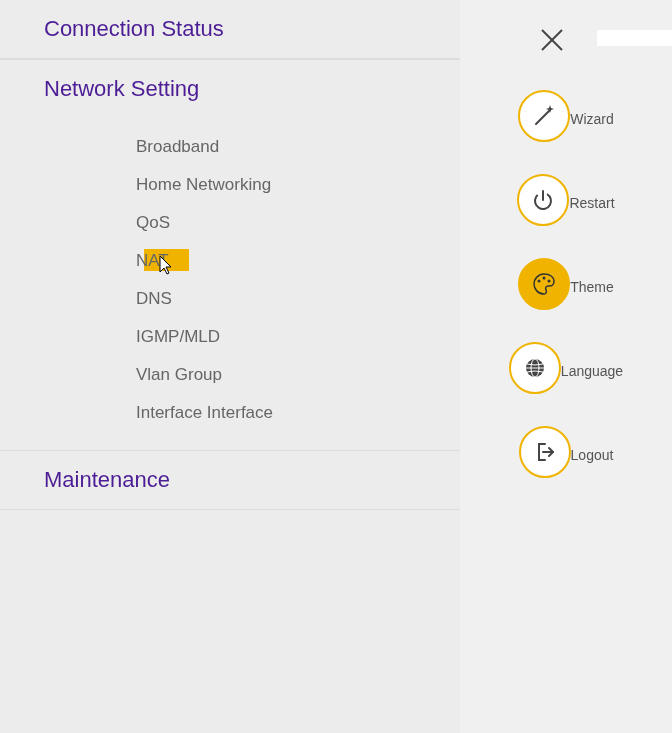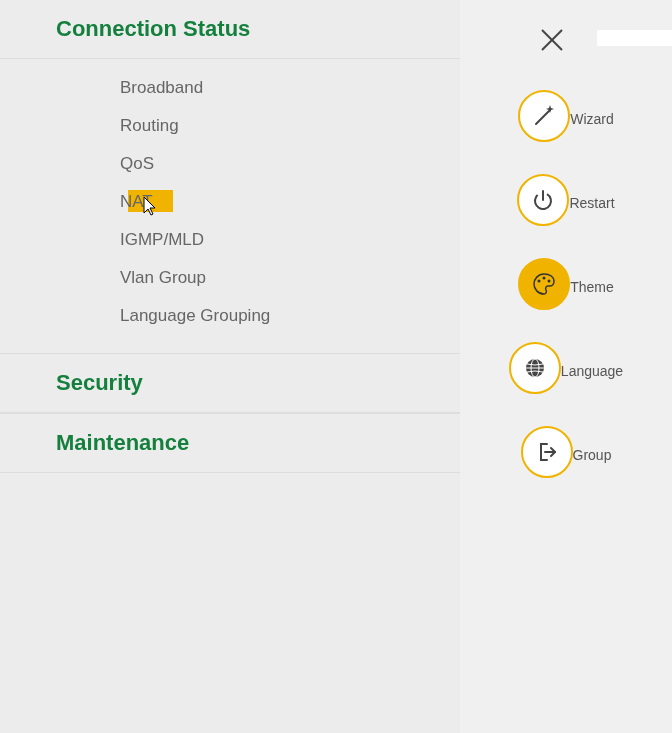--- a/index.html
+++ b/index.html
@@ -60,32 +60,33 @@
     }
     .action-circle.active {
       background: #f0b400;
     }
     .action-label {
       font-size: 14px;
       color: #555;
     }
     .section-header {
       font-size: 22px;
-      font-weight: bold;
-      color: #15803d;
-      padding: 16px 56px;
+      font-weight: normal;
+      color: #4c1d95;
+      padding: 16px 44px;
       border-bottom: 1px solid #ddd;
       border-top: 1px solid #ddd;
       cursor: pointer;
     }
     .section-header:first-child {
       border-top: none;
     }
     .submenu {
       padding: 10px 0 18px 0;
+      margin-left: 16px;
     }
     .submenu-item {
       font-size: 17px;
       color: #666;
       padding: 9px 40px 9px 120px;
       cursor: pointer;
       position: relative;
     }
     .cursor {
       position: absolute;
@@ -93,36 +94,37 @@
       top: 230px;
       pointer-events: none;
       z-index: 10;
     }
   </style>
 </head>
 <body>
 
 <div class="left-panel">
   <div class="section-header">Connection Status</div>
+  <div class="section-header" style="border-bottom:none">Network Setting</div>
   <div class="submenu" style="position:relative">
     <div class="submenu-item">Broadband</div>
-    <div class="submenu-item">Routing</div>
+    <div class="submenu-item">Home Networking</div>
     <div class="submenu-item">QoS</div>
     <div class="submenu-item" style="position:relative">
       <span style="position:absolute; left:128px; top:7px; width:45px; height:22px; background:#f0b400; z-index:1"></span>
       <span style="position:relative; z-index:2">NAT</span>
       <svg class="cursor" width="20" height="24" viewBox="0 0 20 24" style="position:absolute; left:138px; top:12px; z-index:5">
         <path d="M6 2 L6 18 L10 14 L13 20 L15 19 L12 13 L17 13 Z" fill="white" stroke="black" stroke-width="1"></path>
       </svg>
     </div>
+    <div class="submenu-item">DNS</div>
     <div class="submenu-item">IGMP/MLD</div>
     <div class="submenu-item">Vlan Group</div>
-    <div class="submenu-item">Language Grouping</div>
+    <div class="submenu-item">Interface Interface</div>
   </div>
-  <div class="section-header">Security</div>
   <div class="section-header">Maintenance</div>
 </div>
 
 <div class="right-panel" style="position:relative">
   <div class="close-icon" style="position:absolute; right:100px; top:20px; background:transparent">
     <svg width="28" height="28" viewBox="0 0 28 28">
       <line x1="4" y1="4" x2="24" y2="24" stroke="#444" stroke-width="2"></line>
       <line x1="24" y1="4" x2="4" y2="24" stroke="#444" stroke-width="2"></line>
     </svg>
   </div>
@@ -176,15 +178,15 @@
   </div>
 
   <div class="action-item">
     <div class="action-circle">
       <svg width="28" height="28" viewBox="0 0 28 28">
         <path d="M14 6 L8 6 L8 22 L14 22" fill="none" stroke="#444" stroke-width="2" stroke-linecap="round"></path>
         <line x1="12" y1="14" x2="22" y2="14" stroke="#444" stroke-width="2" stroke-linecap="round"></line>
         <polyline points="18,10 22,14 18,18" fill="none" stroke="#444" stroke-width="2" stroke-linecap="round" stroke-linejoin="round"></polyline>
       </svg>
     </div>
-    <div class="action-label">Group</div>
+    <div class="action-label">Logout</div>
   </div>
 </div>
 
 </body></html>

